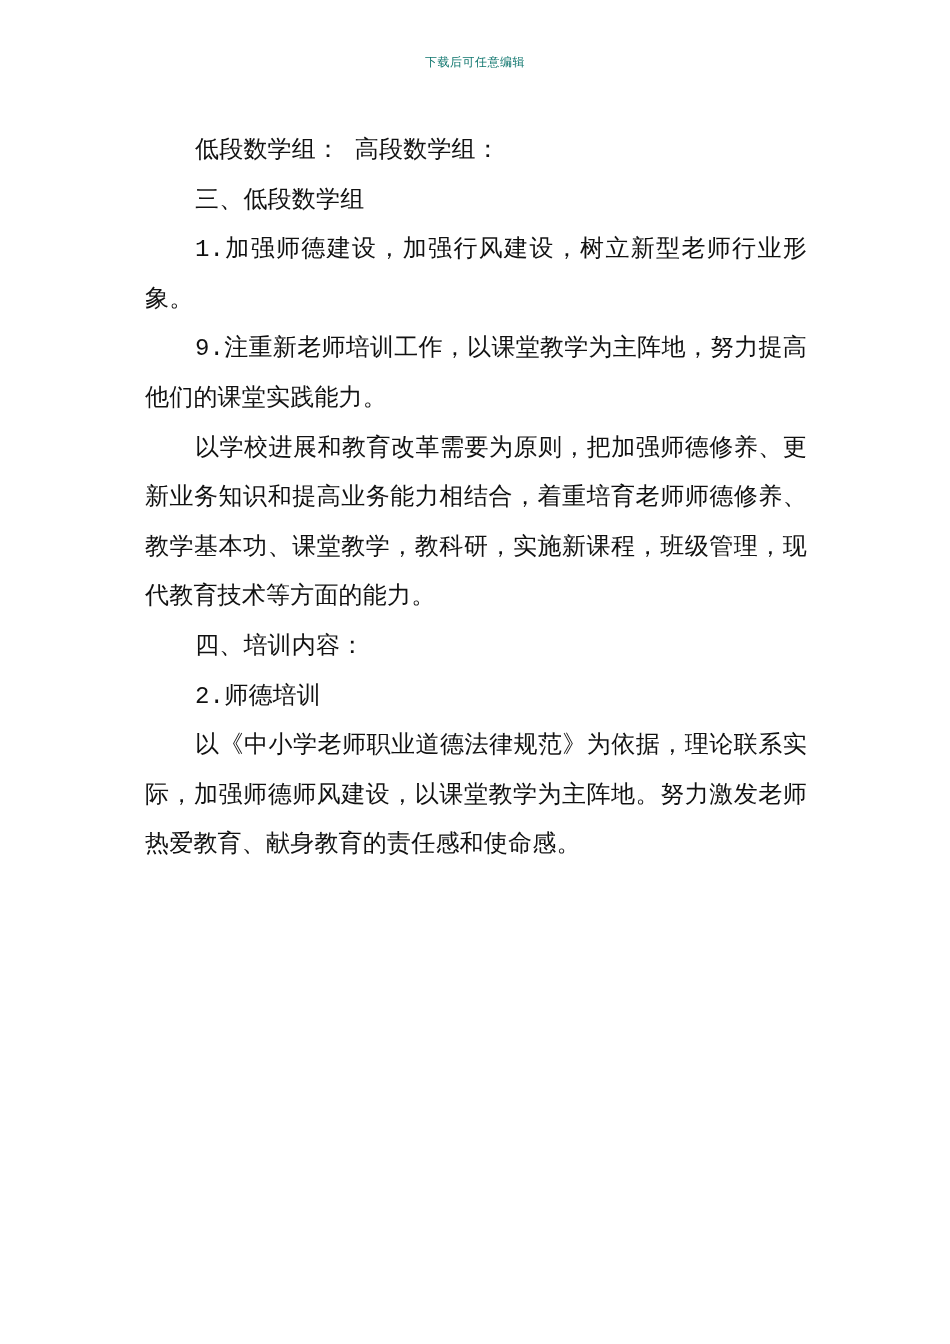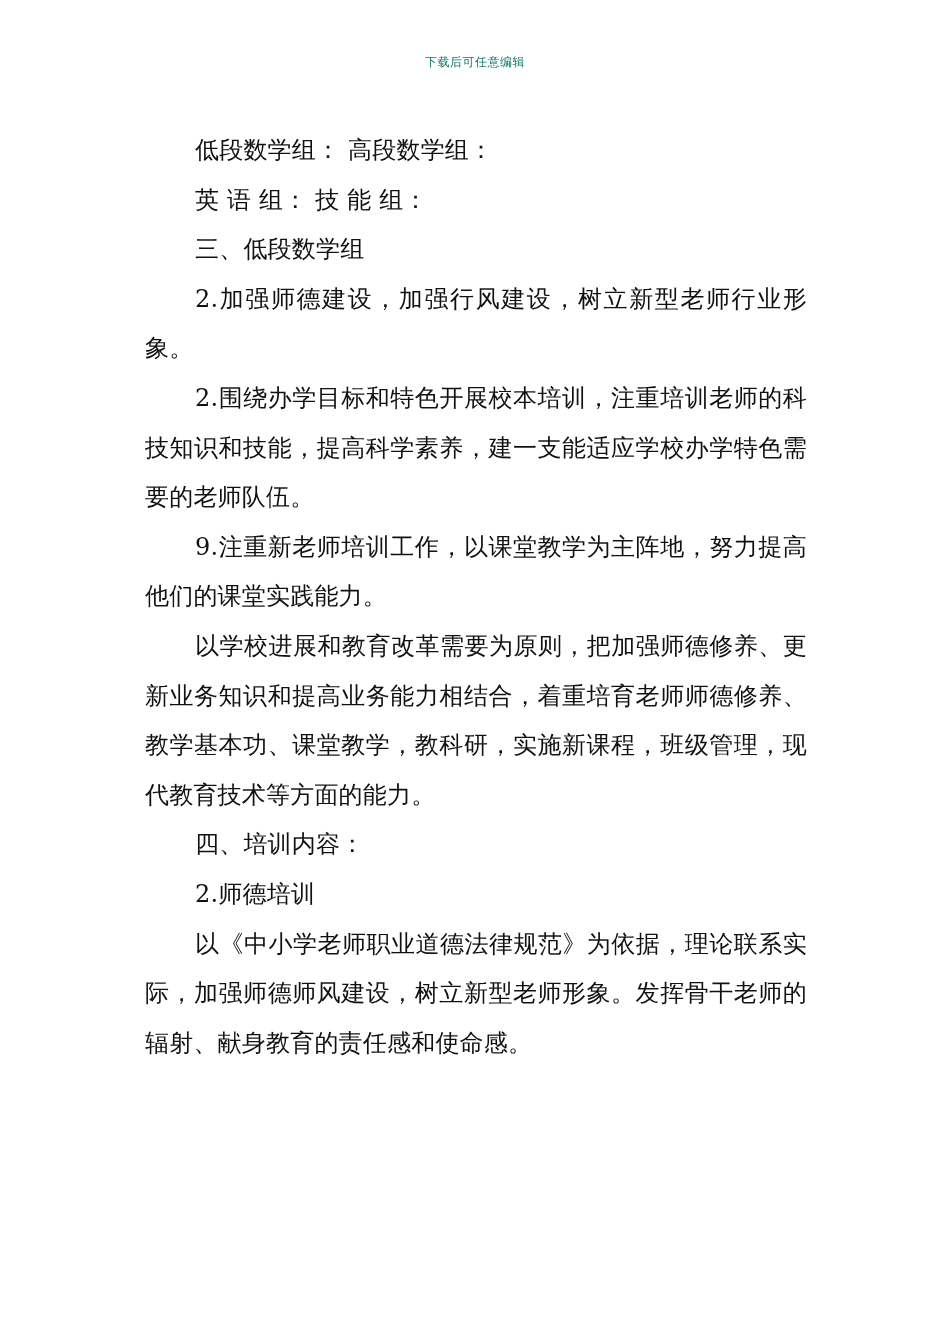--- a/index.html
+++ b/index.html
@@ -2,31 +2,29 @@
 <html><head>
 <meta charset="utf-8">
 <style>
   html, body { margin: 0; padding: 0; background: #ffffff; }
   body { width: 950px; height: 1344px; position: relative; overflow: hidden;
          font-family: "DejaVu Serif", "Liberation Serif", serif; color: #111; }
   .header { position: absolute; top: 54px; left: 0; width: 950px; text-align: center;
             font-size: 12px; color: #0f766e; letter-spacing: 0.5px; }
   .content { position: absolute; top: 126px; left: 145px; width: 662px; }
   .para { font-size: 24px; line-height: 49.6px; margin: 0; text-indent: 50px;
-          text-align: justify; text-justify: inter-character; letter-spacing: 0.2px; }
+          text-align: justify; text-justify: inter-character; letter-spacing: 0.2px; font-family: Liberation Mono, monospace; }
 </style>
 </head>
 <body>
 
 <div class="header">下载后可任意编辑</div>
 
 <div class="content">
   <p class="para">低段数学组： 高段数学组：</p>
-  <p class="para">英 语 组： 技 能 组：</p>
   <p class="para">三、低段数学组</p>
-  <p class="para">2.加强师德建设，加强行风建设，树立新型老师行业形象。</p>
-  <p class="para">2.围绕办学目标和特色开展校本培训，注重培训老师的科技知识和技能，提高科学素养，建一支能适应学校办学特色需要的老师队伍。</p>
+  <p class="para">1.加强师德建设，加强行风建设，树立新型老师行业形象。</p>
   <p class="para">9.注重新老师培训工作，以课堂教学为主阵地，努力提高他们的课堂实践能力。</p>
   <p class="para">以学校进展和教育改革需要为原则，把加强师德修养、更新业务知识和提高业务能力相结合，着重培育老师师德修养、教学基本功、课堂教学，教科研，实施新课程，班级管理，现代教育技术等方面的能力。</p>
   <p class="para">四、培训内容：</p>
   <p class="para">2.师德培训</p>
-  <p class="para">以《中小学老师职业道德法律规范》为依据，理论联系实际，加强师德师风建设，树立新型老师形象。发挥骨干老师的辐射、献身教育的责任感和使命感。</p>
+  <p class="para">以《中小学老师职业道德法律规范》为依据，理论联系实际，加强师德师风建设，以课堂教学为主阵地。努力激发老师热爱教育、献身教育的责任感和使命感。</p>
 </div>
 
 </body></html>

